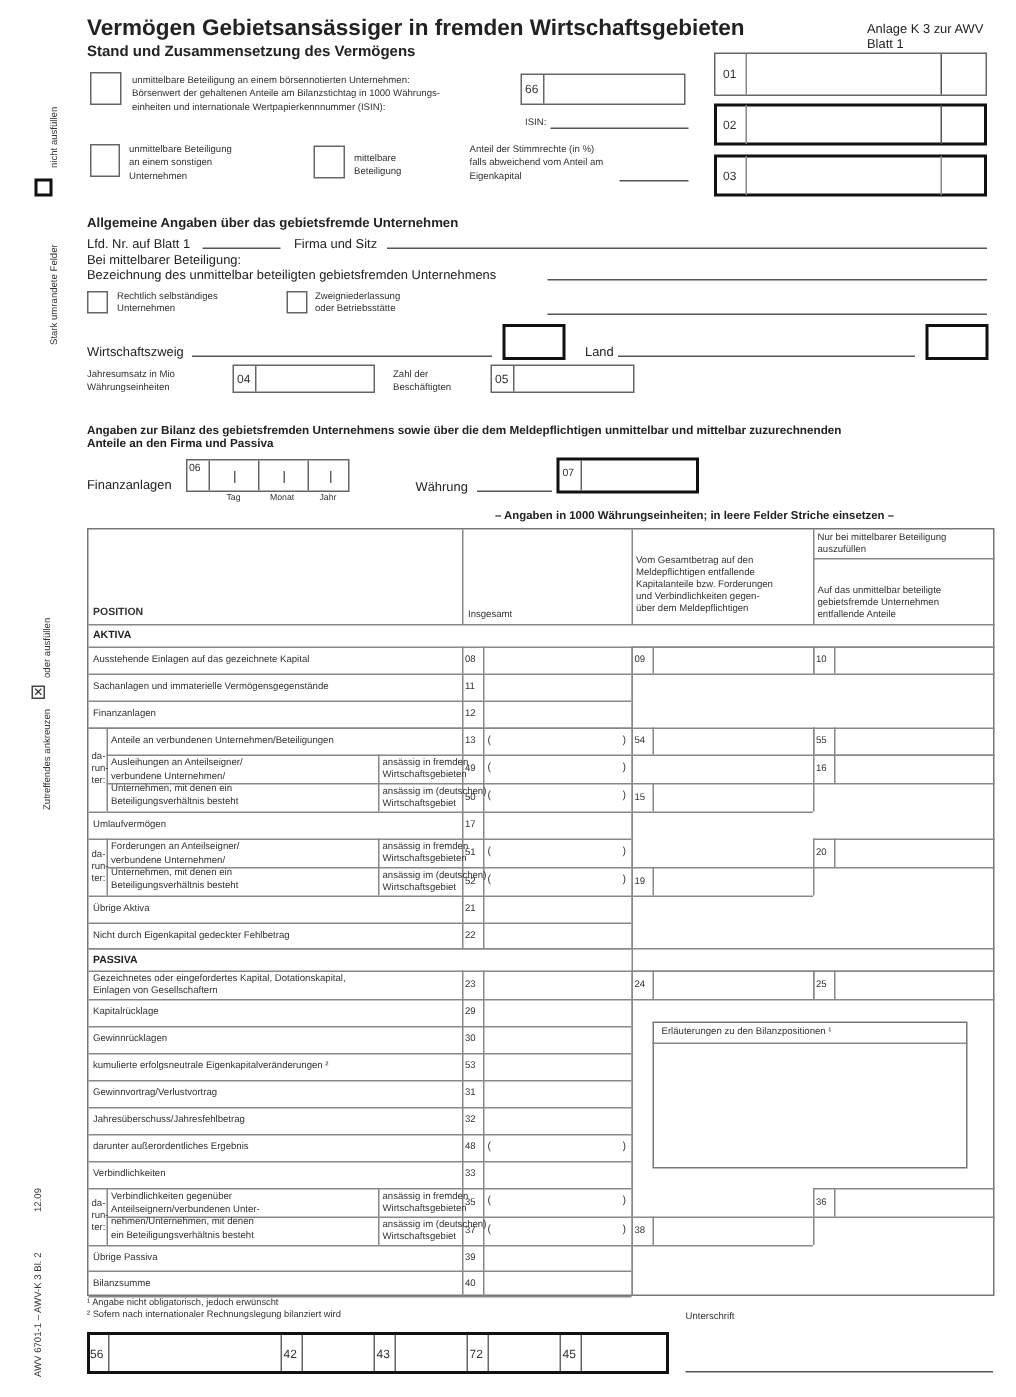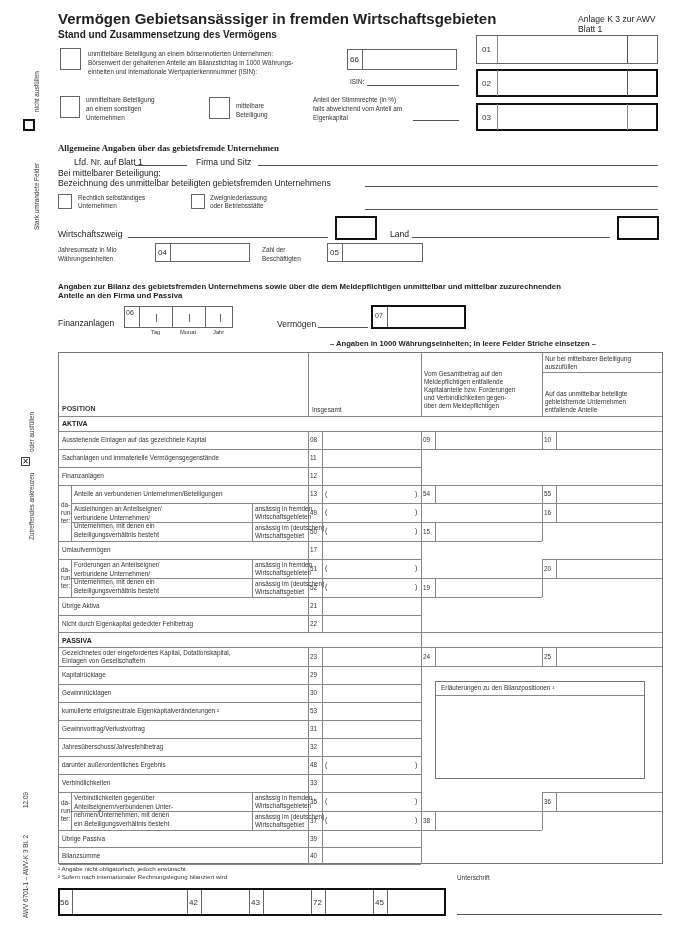--- a/index.html
+++ b/index.html
@@ -85,22 +85,22 @@
 <div class="box thick" style="left:476px;top:69px;width:182px;height:28px;"></div>
 <div class="code" style="left:482px;top:79px;">02</div>
 <div class="abs" style="left:497px;top:70px;width:0;height:26px;border-left:1px solid #888;"></div>
 <div class="abs" style="left:627px;top:70px;width:0;height:26px;border-left:1px solid #555;"></div>
 
 <div class="box thick" style="left:476px;top:103px;width:182px;height:28px;"></div>
 <div class="code" style="left:482px;top:113px;">03</div>
 <div class="abs" style="left:497px;top:104px;width:0;height:26px;border-left:1px solid #888;"></div>
 <div class="abs" style="left:627px;top:104px;width:0;height:26px;border-left:1px solid #888;"></div>
 
-<div class="t sub" style="left:58px;top:143px;font-size:8.8px;font-family:Liberation Serif, serif;">Allgemeine Angaben über das gebietsfremde Unternehmen</div>
-<div class="t md" style="left:74px;top:157px;">Lfd. Nr. auf Blatt 1</div>
+<div class="t sub" style="left:58px;top:143px;font-size:8.8px;">Allgemeine Angaben über das gebietsfremde Unternehmen</div>
+<div class="t md" style="left:58px;top:157px;">Lfd. Nr. auf Blatt 1</div>
 <div class="line" style="left:135px;top:165px;width:52px;"></div>
 <div class="t md" style="left:196px;top:157px;">Firma und Sitz</div>
 <div class="line" style="left:258px;top:165px;width:400px;"></div>
 <div class="t md" style="left:58px;top:168px;">Bei mittelbarer Beteiligung:</div>
 <div class="t md" style="left:58px;top:178px;">Bezeichnung des unmittelbar beteiligten gebietsfremden Unternehmens</div>
 <div class="line" style="left:365px;top:186px;width:293px;"></div>
 
 <div class="box" style="left:58px;top:194px;width:14px;height:15px;"></div>
 <div class="t sm" style="left:78px;top:193px;">Rechtlich selbständiges</div>
 <div class="t sm" style="left:78px;top:201px;">Unternehmen</div>
@@ -134,21 +134,21 @@
 <div class="code" style="left:126px;top:309px;font-size:7px;">06</div>
 <div class="abs" style="left:139px;top:307px;width:0;height:20px;border-left:1px solid #666;"></div>
 <div class="abs" style="left:172px;top:307px;width:0;height:20px;border-left:1px solid #666;"></div>
 <div class="abs" style="left:205px;top:307px;width:0;height:20px;border-left:1px solid #666;"></div>
 <div class="abs" style="left:156px;top:314px;width:0;height:8px;border-left:1px solid #666;"></div>
 <div class="abs" style="left:189px;top:314px;width:0;height:8px;border-left:1px solid #666;"></div>
 <div class="abs" style="left:220px;top:314px;width:0;height:8px;border-left:1px solid #666;"></div>
 <div class="t sm" style="left:151px;top:328px;font-size:5.8px;">Tag</div>
 <div class="t sm" style="left:180px;top:328px;font-size:5.8px;">Monat</div>
 <div class="t sm" style="left:213px;top:328px;font-size:5.8px;">Jahr</div>
-<div class="t md" style="left:277px;top:319px;">Vermögen</div>
+<div class="t md" style="left:277px;top:319px;">Währung</div>
 <div class="line" style="left:318px;top:327px;width:50px;"></div>
 <div class="box thick" style="left:371px;top:305px;width:95px;height:24px;"></div>
 <div class="abs" style="left:387px;top:307px;width:0;height:20px;border-left:1px solid #666;"></div>
 <div class="code" style="left:375px;top:312px;font-size:7px;">07</div>
 <div class="t" style="left:330px;top:339px;font-size:7.6px;font-weight:bold;">– Angaben in 1000 Währungseinheiten; in leere Felder Striche einsetzen –</div>
 
 <div class="tbl">
 
   <div class="vl" style="left:249px;top:0;height:63px;"></div>
   <div class="vl" style="left:362px;top:0;height:63px;"></div>

